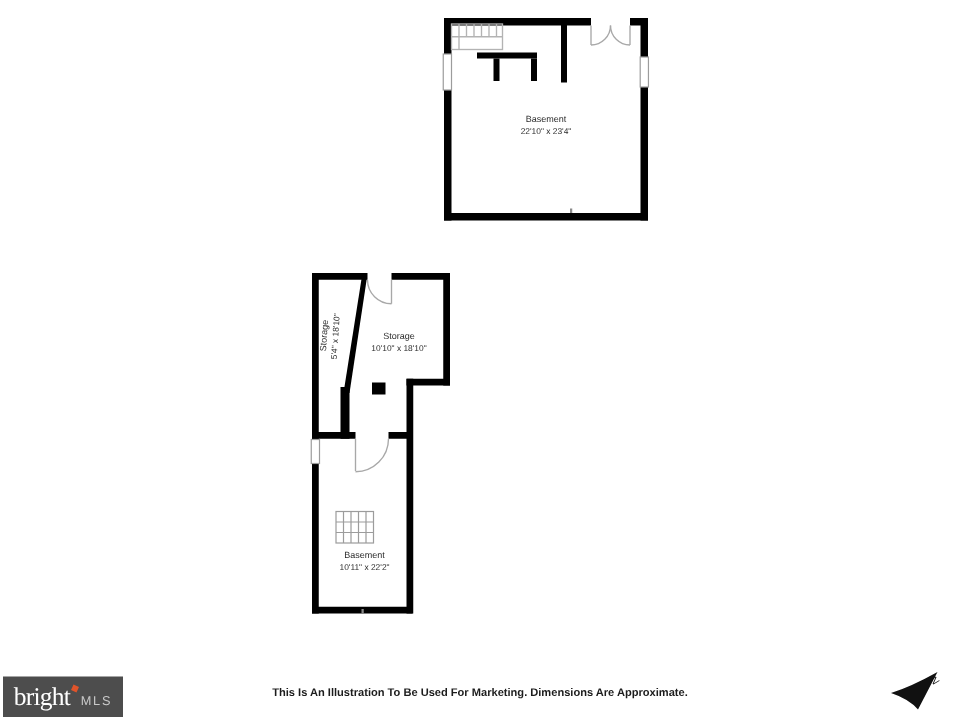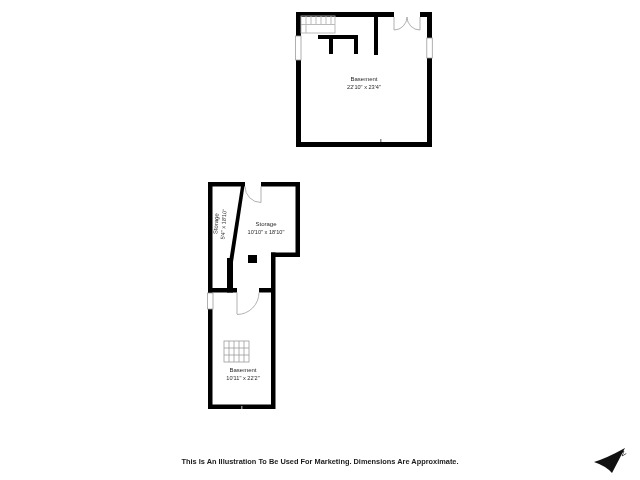--- a/index.html
+++ b/index.html
@@ -118,19 +118,24 @@
       </g>
       <rect x="241" y="406" width="1.5" height="3" fill="#8a8a8a"></rect>
 
       <text class="room-name" x="243" y="372" text-anchor="middle">Basement</text>
       <text class="room-dims" x="243" y="380" text-anchor="middle">10'11" x 22'2"</text>
     </g>
 
     <text class="disclaimer" x="320" y="464" text-anchor="middle">This Is An Illustration To Be Used For Marketing. Dimensions Are Approximate.</text>
   </svg>
 
+  <div class="logo">
+    <span class="brand">bright</span>
+    <span class="spark"></span>
+    <span class="mls">MLS</span>
+  </div>
 
   <svg class="compass" width="36" height="30" viewBox="0 0 36 30">
     <path d="M1,16 Q14,12 32,2 L19,27 Q13,20 1,16 Z" fill="#111"></path>
     <text x="28" y="8" transform="rotate(48 28 6)">N</text>
   </svg>
 
 </div>
 
 </body></html>

